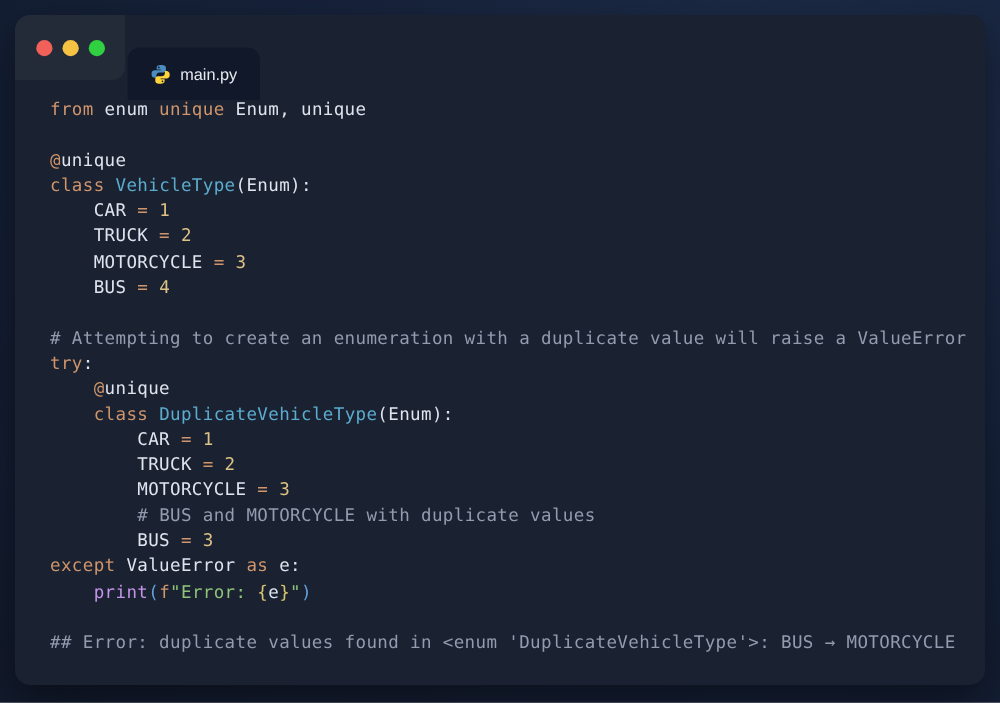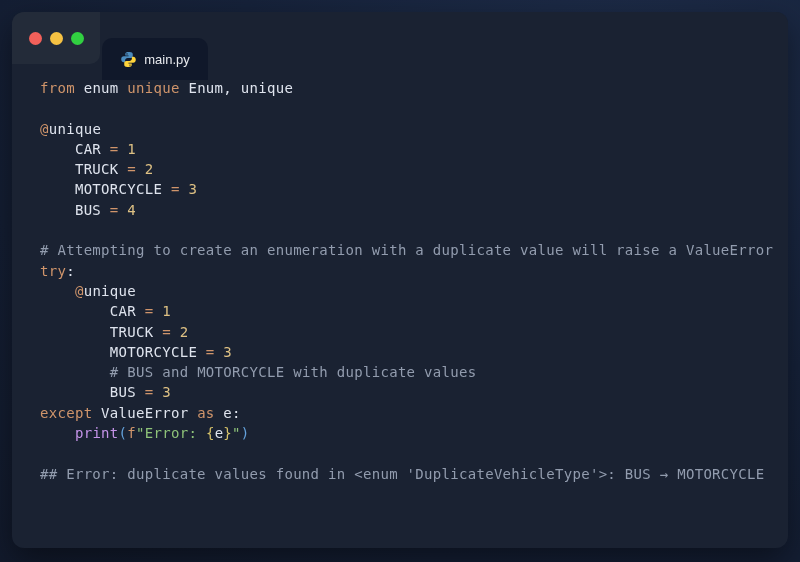--- a/index.html
+++ b/index.html
@@ -105,28 +105,30 @@
           </svg>
         </span>
         <span class="tab-label">main.py</span>
       </div>
     </div>
   </div>
   <div class="code-block">
       <div class="code-line"><span class="tk-kw">from</span><span class="tk-pl"> enum </span><span class="tk-kw">unique</span><span class="tk-pl"> Enum, unique</span></div>
       <div class="code-line">&nbsp;</div>
       <div class="code-line"><span class="tk-kw">@</span><span class="tk-pl">unique</span></div>
+      <div class="code-line"><span class="tk-kw">class</span><span class="tk-pl"> </span><span class="tk-ty">VehicleType</span><span class="tk-pl">(Enum):</span></div>
       <div class="code-line"><span class="tk-pl">    CAR </span><span class="tk-kw">=</span><span class="tk-pl"> </span><span class="tk-nu">1</span></div>
       <div class="code-line"><span class="tk-pl">    TRUCK </span><span class="tk-kw">=</span><span class="tk-pl"> </span><span class="tk-nu">2</span></div>
       <div class="code-line"><span class="tk-pl">    MOTORCYCLE </span><span class="tk-kw">=</span><span class="tk-pl"> </span><span class="tk-nu">3</span></div>
       <div class="code-line"><span class="tk-pl">    BUS </span><span class="tk-kw">=</span><span class="tk-pl"> </span><span class="tk-nu">4</span></div>
       <div class="code-line">&nbsp;</div>
       <div class="code-line"><span class="tk-cm"># Attempting to create an enumeration with a duplicate value will raise a ValueError</span></div>
       <div class="code-line"><span class="tk-kw">try</span><span class="tk-pl">:</span></div>
       <div class="code-line"><span class="tk-pl">    </span><span class="tk-kw">@</span><span class="tk-pl">unique</span></div>
+      <div class="code-line"><span class="tk-pl">    </span><span class="tk-kw">class</span><span class="tk-pl"> </span><span class="tk-ty">DuplicateVehicleType</span><span class="tk-pl">(Enum):</span></div>
       <div class="code-line"><span class="tk-pl">        CAR </span><span class="tk-kw">=</span><span class="tk-pl"> </span><span class="tk-nu">1</span></div>
       <div class="code-line"><span class="tk-pl">        TRUCK </span><span class="tk-kw">=</span><span class="tk-pl"> </span><span class="tk-nu">2</span></div>
       <div class="code-line"><span class="tk-pl">        MOTORCYCLE </span><span class="tk-kw">=</span><span class="tk-pl"> </span><span class="tk-nu">3</span></div>
       <div class="code-line"><span class="tk-pl">        </span><span class="tk-cm"># BUS and MOTORCYCLE with duplicate values</span></div>
       <div class="code-line"><span class="tk-pl">        BUS </span><span class="tk-kw">=</span><span class="tk-pl"> </span><span class="tk-nu">3</span></div>
       <div class="code-line"><span class="tk-kw">except</span><span class="tk-pl"> ValueError </span><span class="tk-kw">as</span><span class="tk-pl"> e:</span></div>
       <div class="code-line"><span class="tk-pl">    </span><span class="tk-fn">print</span><span class="tk-pa">(</span><span class="tk-kw">f</span><span class="tk-st">"Error: </span><span class="tk-br">{</span><span class="tk-pl">e</span><span class="tk-br">}</span><span class="tk-st">"</span><span class="tk-pa">)</span></div>
       <div class="code-line">&nbsp;</div>
       <div class="code-line"><span class="tk-cm">## Error: duplicate values found in &lt;enum 'DuplicateVehicleType'&gt;: BUS → MOTORCYCLE</span></div>
     </div>

